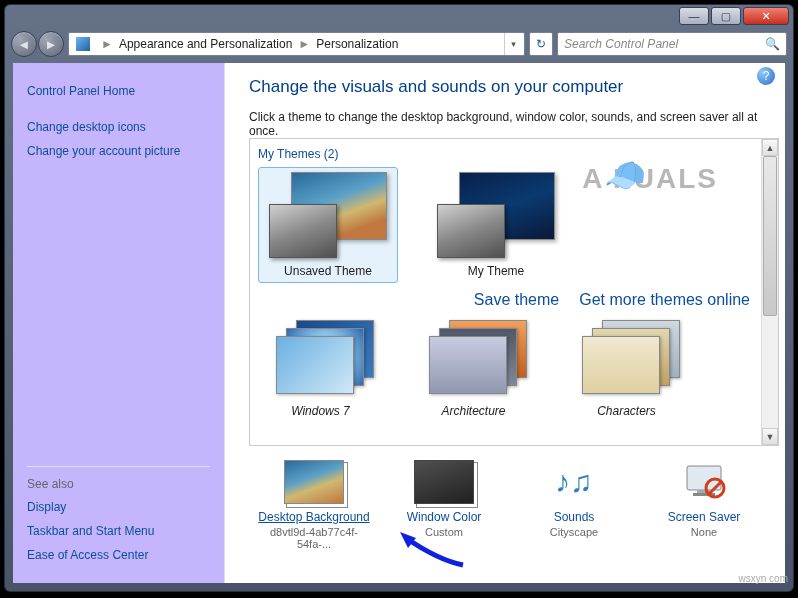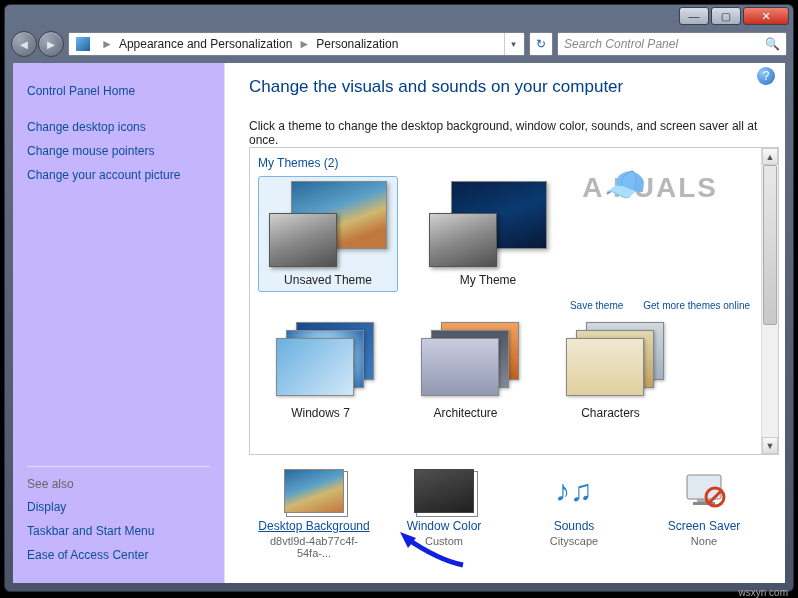--- a/index.html
+++ b/index.html
@@ -142,21 +142,21 @@
   border-radius: 50%;
   background: radial-gradient(circle at 30% 30%, #8fc8ff, #2a6fbf);
   color: #fff;
   display:flex; align-items:center; justify-content:center;
   font-size: 12px;
 }
 h1 {
   color: #003f8a;
   font-weight: 400;
   font-size: 17px;
-  margin-bottom: 22px;
+  margin-bottom: 13px;
 }
 .intro { font-size: 12px; color: #222; }
 .themes-area {
   border: 1px solid #ccc;
   height: 308px;
   position: relative;
   padding: 4px 0 4px 8px;
   overflow: hidden;
 }
 .scrollbar {
@@ -170,21 +170,21 @@
 .sbarrow {
   height: 17px;
   background: linear-gradient(#f8f8f8,#e0e0e0);
   border: 1px solid #ccc;
   display:flex; align-items:center; justify-content:center;
   font-size: 9px; color: #555;
 }
 .sbtrack { flex:1; background: #f0f0f0; position: relative; }
 .sbthumb { position:absolute; left:1px; right:1px; top:0; height:160px; background: linear-gradient(#e8e8e8,#c8c8c8); border:1px solid #aaa; border-radius:2px; }
 .group-label { color: #0b4e9b; font-size: 12px; padding: 4px 0 6px 0; }
-.themes-row { display: flex; gap: 20px; padding-bottom: 6px; }
+.themes-row { display: flex; gap: 28px; padding-bottom: 6px; }
 .theme {
   width: 140px;
   text-align: center;
   padding: 4px;
   border: 1px solid transparent;
   border-radius: 3px;
 }
 .theme.selected { background: #e6f2fb; border: 1px solid #7bb6e8; }
 .theme .thumb {
   width: 118px; height: 86px;
@@ -201,22 +201,22 @@
 .theme .thumb .wall.dark { background: linear-gradient(160deg,#08204a,#0a3a70,#0a1838); }
 .theme .thumb .gloss {
   position: absolute; left: 0; bottom: 0;
   width: 68px; height: 54px;
   background: linear-gradient(160deg,#d0d0d0,#888,#505050);
   border: 1px solid #555;
   box-shadow: 2px 2px 4px rgba(0,0,0,0.4);
 }
 .theme-label { font-size: 12px; color: #222; }
 .theme-links { display:flex; gap: 20px; justify-content:flex-end; padding: 2px 28px 6px 0; }
-.theme-links a { color: #0b4e9b; font-size: 10px; text-decoration: none; }
-.aero-row .theme { width: 125px; }
+.theme-links a { color: #0b4e9b; font-size: 16px; text-decoration: none; }
+.aero-row .theme { width: 125px; font-style: italic; }
 .aero-row .thumb { width: 106px; height: 78px; }
 .aero-row .thumb .stack {
   position: absolute; width: 78px; height: 58px; border:1px solid #888;
   box-shadow: 1px 1px 3px rgba(0,0,0,0.3);
 }
 .aero-row .thumb .s1 { right:0; top:0; }
 .aero-row .thumb .s2 { right:10px; top:8px; }
 .aero-row .thumb .s3 { right:20px; top:16px; }
 .win7 .s1 { background: linear-gradient(135deg,#1a4a8a,#3a7ac0); }
 .win7 .s2 { background: radial-gradient(circle,#fff,#a0d0f0 40%,#2a6ab0); }
@@ -245,21 +245,21 @@
 .dbicon { background: linear-gradient(160deg,#2a6a9a,#5aa0c8 40%,#d0b870 60%,#c07840); border:1px solid #888; box-shadow: 3px 3px 0 #fff, 3px 3px 0 1px #888; }
 .wcicon { background: linear-gradient(160deg,#505050,#202020); border:1px solid #444; box-shadow: 3px 3px 0 #fff, 3px 3px 0 1px #888; }
 .arrow-annot {
   position: absolute;
   left: 398px; top: 530px;
   width: 70px; height: 40px;
   pointer-events: none;
 }
 .watermark {
   position: absolute;
-  right: 10px; bottom: 0;
+  right: 10px; bottom: 14px;
   font-size: 10px;
   color: #aaa;
 }
 </style>
 </head>
 <body>
 
 <div class="window">
 
   <div class="titlebar">
@@ -288,21 +288,20 @@
       <span class="sicon">🔍</span>
     </div>
   </div>
 
   <div class="content">
 
     <div class="sidebar">
       <a href="#" class="cph">Control Panel Home</a>
       <div style="height:12px"></div>
       <a href="#">Change desktop icons</a>
-      <a href="#">Change mouse pointers</a>
       <a href="#">Change your account picture</a>
       <div class="spacer"></div>
       <div class="seealso">See also</div>
       <a href="#">Display</a>
       <a href="#">Taskbar and Start Menu</a>
       <a href="#">Ease of Access Center</a>
     </div>
 
     <div class="main">
       <div class="help">?</div>

